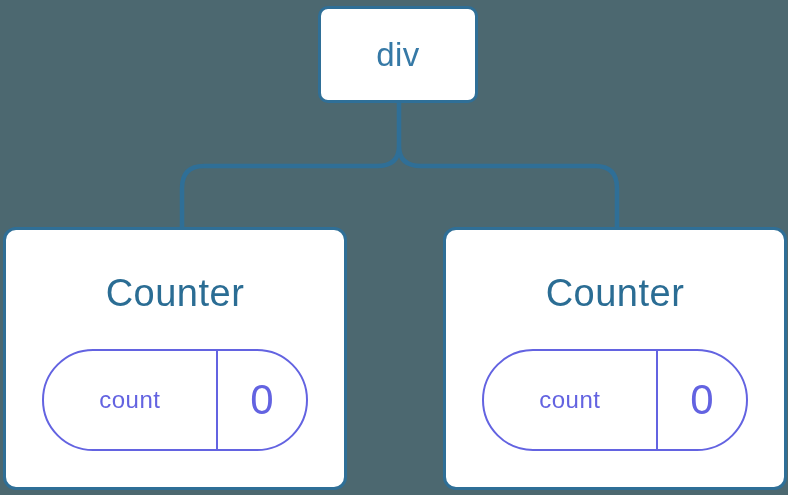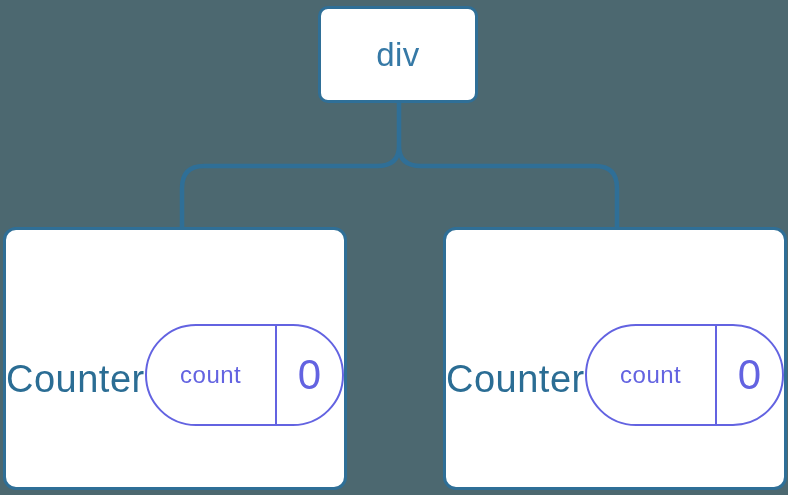--- a/index.html
+++ b/index.html
@@ -36,21 +36,21 @@
     letter-spacing: 0.5px;
   }
   .card {
     position: absolute;
     top: 227px;
     width: 344px; height: 263px;
     box-sizing: border-box;
     background: var(--node-fill, #FFFFFF);
     border: 3px solid var(--node-border, #2F6F97);
     border-radius: 13px;
-    display: flex; flex-direction: row; align-items: center;
+    display: flex; flex-direction: column; align-items: center;
   }
   .card-left  { left: 3px; }
   .card-right { left: 443px; }
   .card-title {
     margin-top: 42px;
     font-size: 38px;
     font-weight: 500;
     line-height: 1.15;
     color: var(--component-title, #2B6D94);
     letter-spacing: 0.5px;

